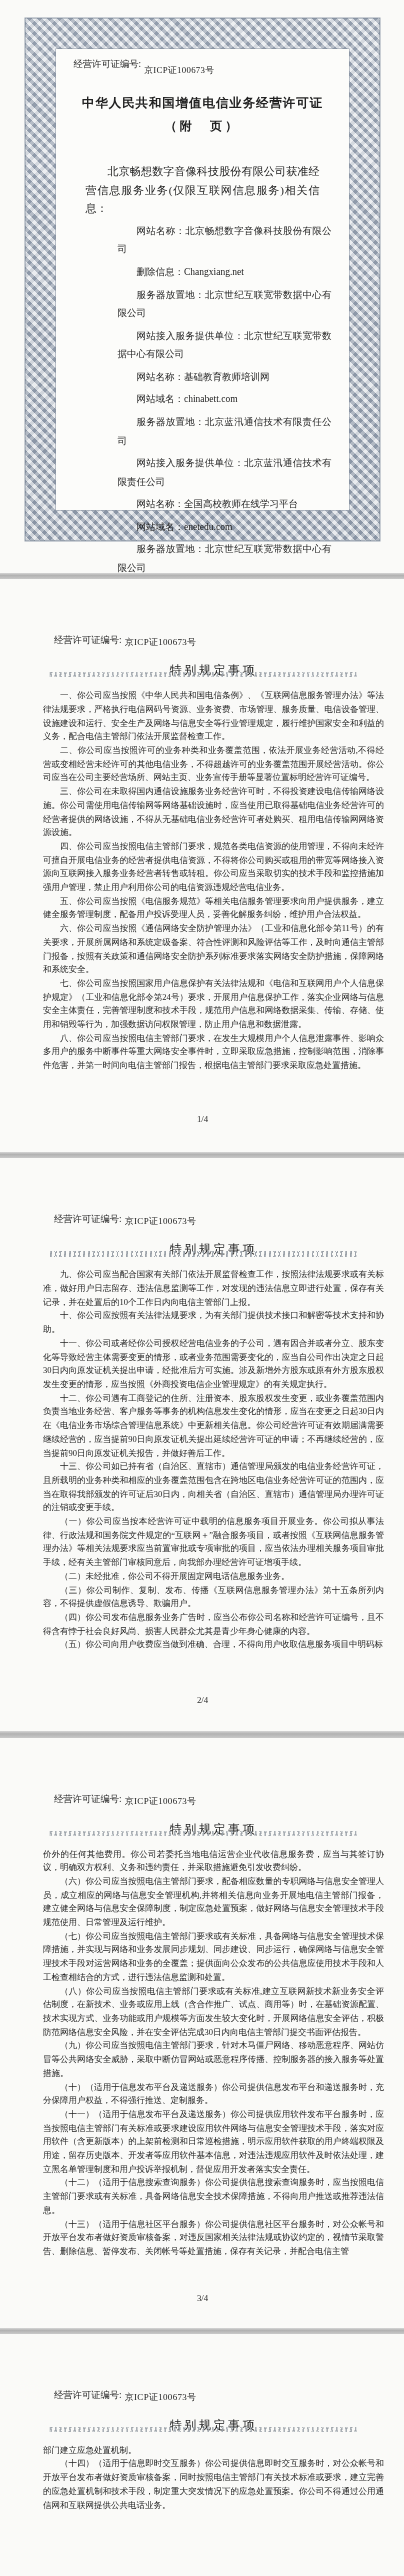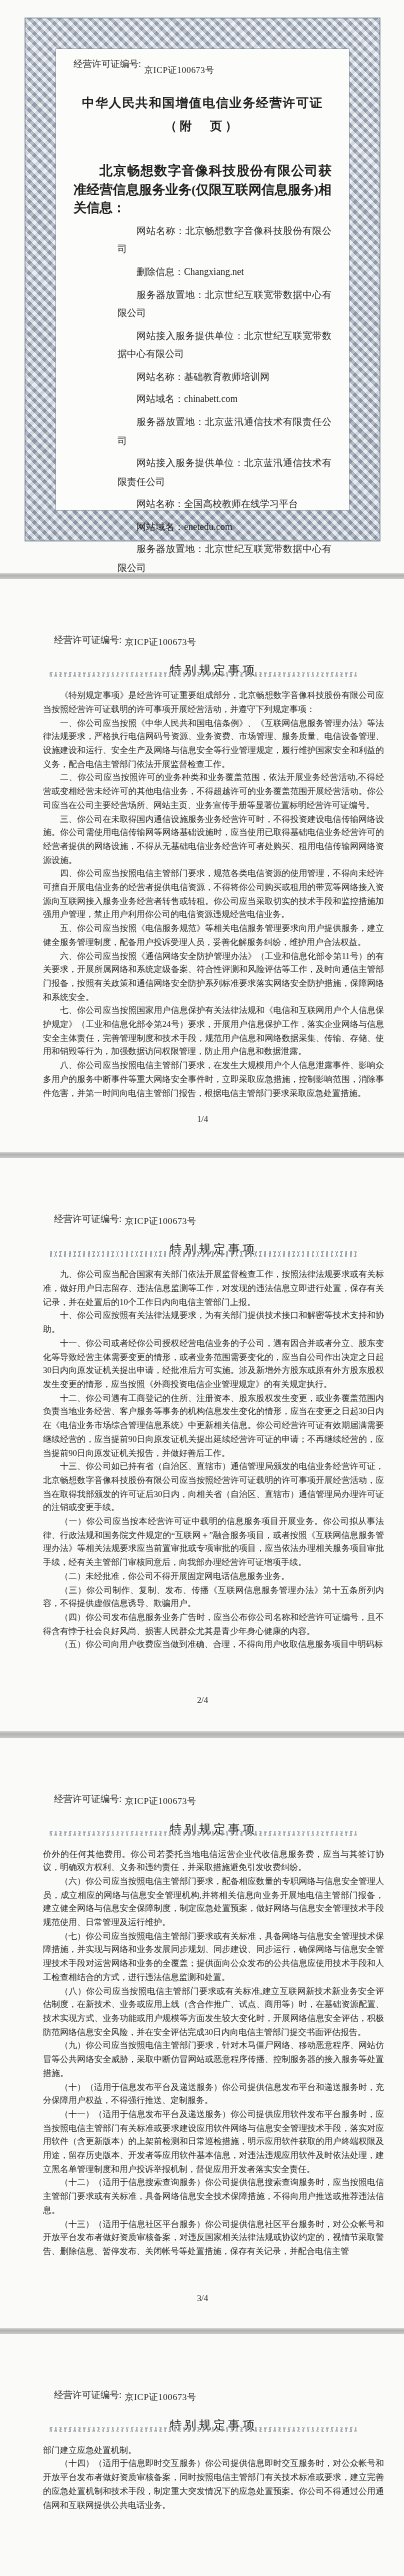--- a/index.html
+++ b/index.html
@@ -32,21 +32,21 @@
     box-shadow:0 0 0 0.5px #85909e;
     padding:8.2px 17.5px 0;
   }
   .cert-lic{font-size:9.3px;margin-top:1px;}
   .cert-lic .lic-no{display:inline-block;position:relative;top:5.7px;left:3.1px;font-size:8.8px;letter-spacing:0.3px;}
   .cert-title{
     margin:24px 0 0;text-align:center;
     font-size:12.4px;font-weight:700;letter-spacing:1px;white-space:nowrap;
   }
   .cert-sub{margin-top:6.2px;text-align:center;font-size:12px;font-weight:700;letter-spacing:3.1px;}
-  .cert-intro{margin:27px 0 0;font-size:13px;line-height:18.5px;text-indent:2em;text-align:justify;font-weight:bold;}
+  .cert-intro{margin:27px 12px 0;font-size:11px;line-height:18.5px;text-indent:2em;text-align:justify;}
   .cert-entries{margin-top:2.1px;margin-left:44px;}
   .cert-entries p{margin:4.1px 0 0;font-size:9.5px;line-height:18.5px;text-indent:2em;text-align:justify;}
 
   
   .spec .lic-line{position:absolute;top:55px;left:54px;font-size:9.3px;}
   .spec .lic-line .lic-no{display:inline-block;position:relative;top:2.1px;left:3.1px;font-size:9px;letter-spacing:0.3px;}
   .spec-title{
     position:absolute;top:72px;left:0;width:100%;margin:11px;
     text-align:center;font-size:12px;font-weight:400;letter-spacing:2.6px;
   }
@@ -96,21 +96,20 @@
 
   <div class="page-gap"></div>
 
   <section class="sheet spec" style="height:573px">
     <div class="lic-line">
       <span>经营许可证编号:</span><span class="lic-no">京ICP证100673号</span>
     </div>
     <h2 class="spec-title">特别规定事项</h2>
     <div class="wavy"></div>
     <div class="spec-body">
-        <p>《特别规定事项》是经营许可证重要组成部分，北京畅想数字音像科技股份有限公司应当按照经营许可证载明的许可事项开展经营活动，并遵守下列规定事项：</p>
         <p>一、你公司应当按照《中华人民共和国电信条例》、《互联网信息服务管理办法》等法律法规要求，严格执行电信网码号资源、业务资费、市场管理、服务质量、电信设备管理、设施建设和运行、安全生产及网络与信息安全等行业管理规定，履行维护国家安全和利益的义务，配合电信主管部门依法开展监督检查工作。</p>
         <p>二、你公司应当按照许可的业务种类和业务覆盖范围，依法开展业务经营活动,不得经营或变相经营未经许可的其他电信业务，不得超越许可的业务覆盖范围开展经营活动。你公司应当在公司主要经营场所、网站主页、业务宣传手册等显著位置标明经营许可证编号。</p>
         <p>三、你公司在未取得国内通信设施服务业务经营许可时，不得投资建设电信传输网络设施。你公司需使用电信传输网等网络基础设施时，应当使用已取得基础电信业务经营许可的经营者提供的网络设施，不得从无基础电信业务经营许可者处购买、租用电信传输网网络资源设施。</p>
         <p>四、你公司应当按照电信主管部门要求，规范各类电信资源的使用管理，不得向未经许可擅自开展电信业务的经营者提供电信资源，不得将你公司购买或租用的带宽等网络接入资源向互联网接入服务业务经营者转售或转租。你公司应当采取切实的技术手段和监控措施加强用户管理，禁止用户利用你公司的电信资源违规经营电信业务。</p>
         <p>五、你公司应当按照《电信服务规范》等相关电信服务管理要求向用户提供服务，建立健全服务管理制度，配备用户投诉受理人员，妥善化解服务纠纷，维护用户合法权益。</p>
         <p>六、你公司应当按照《通信网络安全防护管理办法》（工业和信息化部令第11号）的有关要求，开展所属网络和系统定级备案、符合性评测和风险评估等工作，及时向通信主管部门报备，按照有关政策和通信网络安全防护系列标准要求落实网络安全防护措施，保障网络和系统安全。</p>
         <p>七、你公司应当按照国家用户信息保护有关法律法规和《电信和互联网用户个人信息保护规定》（工业和信息化部令第24号）要求，开展用户信息保护工作，落实企业网络与信息安全主体责任，完善管理制度和技术手段，规范用户信息和网络数据采集、传输、存储、使用和销毁等行为，加强数据访问权限管理，防止用户信息和数据泄露。</p>
         <p>八、你公司应当按照电信主管部门要求，在发生大规模用户个人信息泄露事件、影响众多用户的服务中断事件等重大网络安全事件时，立即采取应急措施，控制影响范围，消除事件危害，并第一时间向电信主管部门报告，根据电信主管部门要求采取应急处置措施。</p>
       </div>
     <div class="page-num" style="bottom:28px">1/4</div>
@@ -122,21 +121,21 @@
     <div class="lic-line">
       <span>经营许可证编号:</span><span class="lic-no">京ICP证100673号</span>
     </div>
     <h2 class="spec-title">特别规定事项</h2>
     <div class="wavy"></div>
     <div class="spec-body">
         <p>九、你公司应当配合国家有关部门依法开展监督检查工作，按照法律法规要求或有关标准，做好用户日志留存、违法信息监测等工作，对发现的违法信息立即进行处置，保存有关记录，并在处置后的10个工作日内向电信主管部门上报。</p>
         <p>十、你公司应按照有关法律法规要求，为有关部门提供技术接口和解密等技术支持和协助。</p>
         <p>十一、你公司或者经你公司授权经营电信业务的子公司，遇有因合并或者分立、股东变化等导致经营主体需要变更的情形，或者业务范围需要变化的，应当自公司作出决定之日起30日内向原发证机关提出申请，经批准后方可实施。涉及新增外方股东或原有外方股东股权发生变更的情形，应当按照《外商投资电信企业管理规定》的有关规定执行。</p>
         <p>十二、你公司遇有工商登记的住所、注册资本、股东股权发生变更，或业务覆盖范围内负责当地业务经营、客户服务等事务的机构信息发生变化的情形，应当在变更之日起30日内在《电信业务市场综合管理信息系统》中更新相关信息。你公司经营许可证有效期届满需要继续经营的，应当提前90日向原发证机关提出延续经营许可证的申请；不再继续经营的，应当提前90日向原发证机关报告，并做好善后工作。</p>
-        <p>十三、你公司如已持有省（自治区、直辖市）通信管理局颁发的电信业务经营许可证，北京畅想数字音像科技股份有限公司应当按照经营许可证载明的许可事项开展经营活动，应当在取得我部颁发的许可证后30日内，向相关省（自治区、直辖市）通信管理局办理许可证的注销或变更手续。</p>
+        <p>十三、你公司如已持有省（自治区、直辖市）通信管理局颁发的电信业务经营许可证，且所载明的业务种类和相应的业务覆盖范围包含在跨地区电信业务经营许可证的范围内，应当在取得我部颁发的许可证后30日内，向相关省（自治区、直辖市）通信管理局办理许可证的注销或变更手续。</p>
         <p>（一）你公司应当按本经营许可证中载明的信息服务项目开展业务。你公司拟从事法律、行政法规和国务院文件规定的“互联网＋”融合服务项目，或者按照《互联网信息服务管理办法》等相关法规要求应当前置审批或专项审批的项目，应当依法办理相关服务项目审批手续，经有关主管部门审核同意后，向我部办理经营许可证增项手续。</p>
         <p>（二）未经批准，你公司不得开展固定网电话信息服务业务。</p>
         <p>（三）你公司制作、复制、发布、传播《互联网信息服务管理办法》第十五条所列内容，不得提供虚假信息诱导、欺骗用户。</p>
         <p>（四）你公司发布信息服务业务广告时，应当公布你公司名称和经营许可证编号，且不得含有悖于社会良好风尚、损害人民群众尤其是青少年身心健康的内容。</p>
         <p>（五）你公司向用户收费应当做到准确、合理，不得向用户收取信息服务项目中明码标</p>
       </div>
     <div class="page-num" style="bottom:26px">2/4</div>
   </section>
 
   <div class="page-gap"></div>

